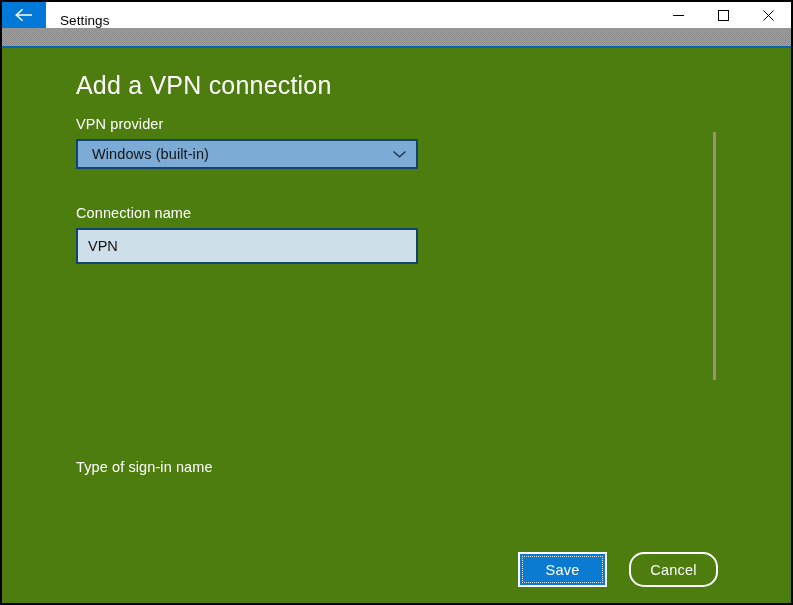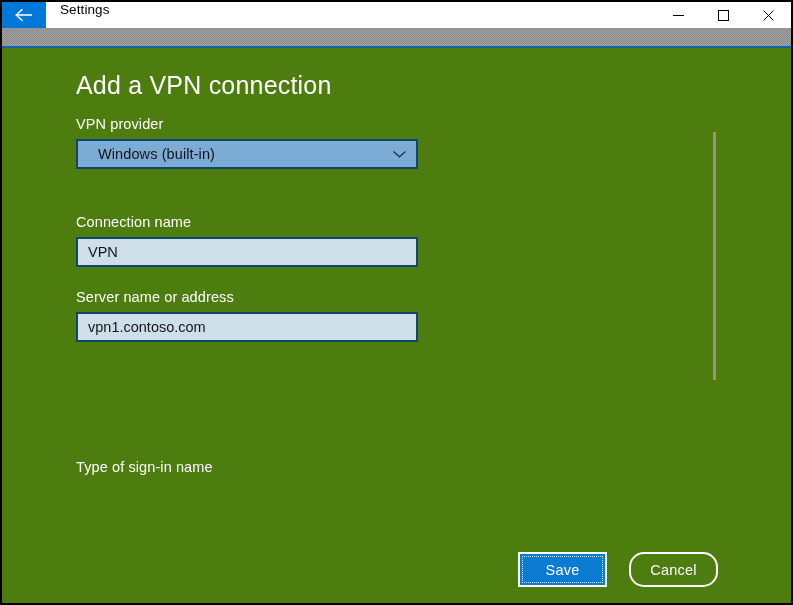--- a/index.html
+++ b/index.html
@@ -24,21 +24,21 @@
 
   
   #titlebar {
     position: absolute;
     left: 0;
     top: 0;
     width: 789px;
     height: 26px;
     background: #ffffff;
     display: flex;
-    align-items: flex-start;
+    align-items: flex-end;
   }
   #back-button {
     width: 44px;
     height: 26px;
     background: #0078d7;
     display: flex;
     align-items: center;
     justify-content: center;
     flex: none;
     cursor: pointer;
@@ -106,21 +106,21 @@
     font-size: 14.5px;
     color: #ffffff;
     margin-bottom: 7px;
     letter-spacing: 0.1px;
     white-space: nowrap;
   }
 
   .text-input {
     box-sizing: border-box;
     width: 342px;
-    height: 30px;
+    height: 36px;
     background: #cfdfea;
     border: 2px solid #11446e;
     color: #141414;
     font-family: "Liberation Sans", sans-serif;
     font-size: 14.5px;
     padding: 0 0 0 10px;
     outline: none;
     display: block;
   }
 
@@ -131,35 +131,35 @@
     height: 30px;
     background: #7cacd6;
     border: 2px solid #11446e;
     display: flex;
     align-items: center;
     cursor: pointer;
   }
   .select-value {
     font-size: 14.5px;
     color: #141414;
-    padding-left: 20px;
+    padding-left: 14px;
     letter-spacing: 0.1px;
     white-space: nowrap;
   }
   .select-chevron {
     position: absolute;
     right: 9px;
     top: 50%;
     transform: translateY(-50%);
     display: block;
   }
 
   
   #grp-provider   { top: 68px; }
-  #grp-connname   { top: 157px; margin-top: 9px; }
+  #grp-connname   { top: 157px; }
   #grp-server     { top: 241px; }
   #grp-vpntype    { top: 327px; }
   #grp-signin     { top: 411px; }
 
   
   #scrollbar-track {
     position: absolute;
     left: 708px;
     top: 0;
     width: 10px;
@@ -265,24 +265,20 @@
           </svg>
         </span>
       </div>
     </div>
 
     <div class="field-group" id="grp-connname">
       <div class="field-label">Connection name</div>
       <input class="text-input" type="text" value="VPN" style="">
     </div>
 
-    <div class="field-group" id="grp-server">
-      <div class="field-label">Server name or address</div>
-      <input class="text-input" type="text" value="vpn1.contoso.com" style="">
-    </div>
 
 
     <div class="field-group" id="grp-signin">
       <div class="field-label">Type of sign-in name</div>
     </div>
 
     <div id="scrollbar-track">
       <div id="scrollbar-thumb"></div>
     </div>
 

